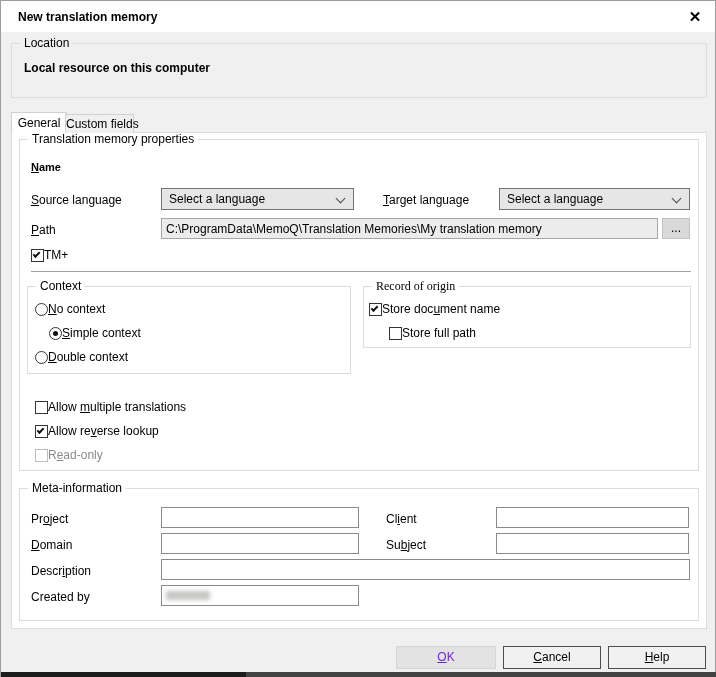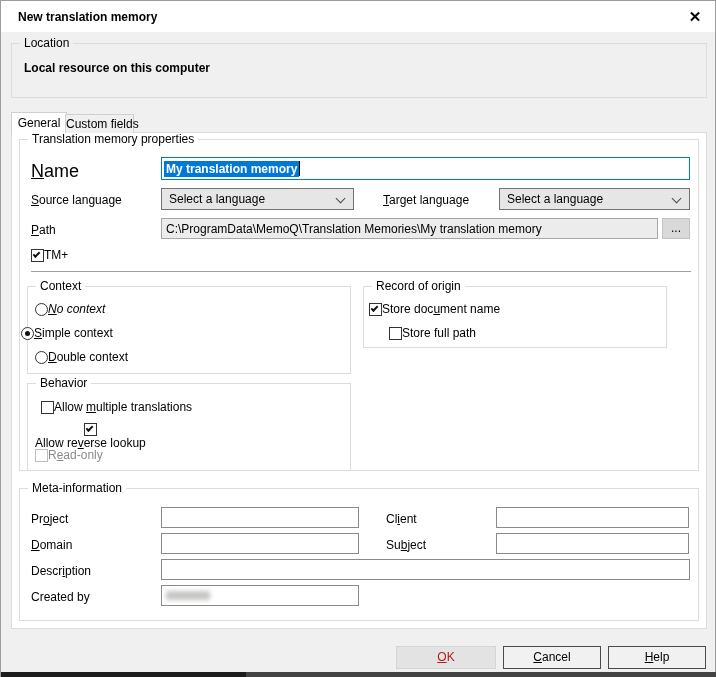--- a/index.html
+++ b/index.html
@@ -23,26 +23,26 @@
   .gb-location { left:10px; top:42px; width:696px; height:55px; }
   .loc-value { position:absolute; left:12px; top:17px; font-weight:bold; font-size:12px; }
   
   .tab-page { position:absolute; left:10px; top:131px; width:696px; height:497px;
               background:#ffffff; border:1px solid #dcdcdc; }
   .tab { position:absolute; text-align:center; border:1px solid #d0d0d0; border-bottom:none; white-space:nowrap; }
   .tab.active { left:10px; top:111px; width:56px; height:21px; line-height:20px; background:#ffffff; }
   .tab.inactive { left:64px; top:113px; width:69px; height:19px; line-height:18px; background:#f0f0f0; }
   .gb-props { left:18px; top:138px; width:680px; height:332px; border-color:#dcdcdc;padding-left:16px; }
   .gb-context { left:26px; top:285px; width:324px; height:88px; }
-  .gb-record { left:362px; top:285px; width:304px; height:62px; }
+  .gb-record { left:362px; top:285px; width:328px; height:62px;font-family:Liberation Serif, serif; }
   .gb-behavior { left:26px; top:382px; width:324px; height:88px; }
   .gb-meta { left:18px; top:487px; width:680px; height:133px; }
   
   .lbl { position:absolute; white-space:nowrap; }
-  .lbl-name { left:30px; top:160px; font-weight:normal; font-size:18px; }
+  .lbl-name { left:30px; top:160px; font-weight:bold; font-size:11px; }
   .lbl-src { left:30px; top:192px; }
   .lbl-tgt { left:382px; top:192px; }
   .lbl-path { left:30px; top:222px; }
   .lbl-project { left:30px; top:511px; }
   .lbl-client { left:385px; top:511px; }
   .lbl-domain { left:30px; top:537px; }
   .lbl-subject { left:385px; top:537px; }
   .lbl-desc { left:30px; top:563px; }
   .lbl-created { left:30px; top:589px; }
   
@@ -62,27 +62,27 @@
   
   .path-field { position:absolute; left:160px; top:217px; width:497px; height:21px;
                 background:#ececec; border:1px solid #a6a6a6; display:flex; align-items:center;
                 padding:0 4px; white-space:nowrap; overflow:hidden; }
   .browse-btn { position:absolute; left:661px; top:217px; width:28px; height:21px;
                 background:#d9d9d9; border:1px solid #c2c2c2; text-align:center; line-height:18px; }
   .separator { position:absolute; left:30px; top:270px; width:660px; height:1px; background:#a0a0a0; }
   
   .row { position:absolute; display:flex; align-items:center; gap:0; height:16px; white-space:nowrap; }
   .row-tmplus { left:30px; top:246px; }
-  .row-noctx { left:34px; top:300px;font-style:italic; }
-  .row-simplectx { left:20px; top:324px; }
+  .row-noctx { left:34px; top:300px; }
+  .row-simplectx { left:48px; top:324px; }
   .row-doublectx { left:34px; top:348px; }
   .row-storedoc { left:368px; top:300px; }
   .row-storepath { left:388px; top:324px; }
-  .row-multi { left:40px; top:398px;justify-content:flex-end; }
-  .row-reverse { left:34px; top:422px;flex-direction:column; }
+  .row-multi { left:34px; top:398px;justify-content:flex-end; }
+  .row-reverse { left:34px; top:422px; }
   .row-readonly { left:34px; top:446px; }
   .check { position:relative; width:13px; height:13px; background:#fff; border:1px solid #333; flex:0 0 auto; }
   .check .mark { position:absolute; left:1px; top:2px; width:7px; height:4px;
                  border-left:2px solid #111; border-bottom:2px solid #111; transform:rotate(-45deg); }
   .radio { position:relative; width:13px; height:13px; background:#fff; border:1px solid #333;
            border-radius:50%; flex:0 0 auto; }
   .radio .dot { position:absolute; left:3px; top:3px; width:5px; height:5px; background:#111; border-radius:50%; }
   .row.disabled .check { border-color:#bdbdbd; }
   .row.disabled .rowlbl { color:#8b8b8b; }
   
@@ -90,21 +90,21 @@
          display:flex; align-items:center; padding:0 4px; overflow:hidden; }
   .inp-project { left:160px; top:506px; width:198px; }
   .inp-client  { left:495px; top:506px; width:193px; }
   .inp-domain  { left:160px; top:532px; width:198px; }
   .inp-subject { left:495px; top:532px; width:193px; }
   .inp-desc    { left:160px; top:558px; width:529px; }
   .inp-created { left:160px; top:584px; width:198px; }
   .redacted { width:44px; height:9px; background:#c6c6c4; filter:blur(2px); border-radius:1px; }
   
   .btn { position:absolute; top:645px; height:23px; text-align:center; line-height:21px; }
-  .btn-ok { left:395px; width:100px; background:#e3e3e3; color:#b91c1c; border:1px solid #d5d5d5; }
+  .btn-ok { left:395px; width:100px; background:#e3e3e3; color:#6d28d9; border:1px solid #d5d5d5; }
   .btn-cancel { left:502px; width:98px; background:#f1f1f1; border:1px solid #4c4c4c; }
   .btn-help { left:607px; width:98px; background:#f1f1f1; border:1px solid #4c4c4c; }
   
   .strip { position:absolute; top:671px; height:6px; }
   .strip-left { left:0; width:245px; background:#1c1c1c; }
   .strip-right { left:245px; width:471px; background:#434343; }
   u { text-decoration:underline; }
 </style>
 </head>
 <body>
@@ -125,24 +125,20 @@
 
   <div class="tab-page"></div>
   <div class="tab active">General</div>
   <div class="tab inactive">Custom fields</div>
 
   <div class="groupbox gb-props">
     <span class="legend on-white">Translation memory properties</span>
   </div>
 
   <span class="lbl lbl-name"><u>N</u>ame</span>
-  <div class="name-input">
-    <span class="sel-text">My translation memory</span>
-    <span class="caret"></span>
-  </div>
 
   <span class="lbl lbl-src"><u>S</u>ource language</span>
   <div class="combo combo-src">
     <span>Select a language</span>
     <span class="chev"></span>
   </div>
 
   <span class="lbl lbl-tgt"><u>T</u>arget language</span>
   <div class="combo combo-tgt">
     <span>Select a language</span>
@@ -189,23 +185,20 @@
     <span class="check">
         <span class="mark"></span>
       </span>
     <span class="rowlbl">Store doc<u>u</u>ment name</span>
   </div>
   <div class="row row-storepath">
     <span class="check"></span>
     <span class="rowlbl">Store full path</span>
   </div>
 
-  <div class="groupbox gb-behavior">
-    <span class="legend on-white">Behavior</span>
-  </div>
   <div class="row row-multi">
     <span class="check"></span>
     <span class="rowlbl">Allow <u>m</u>ultiple translations</span>
   </div>
   <div class="row row-reverse">
     <span class="check">
         <span class="mark"></span>
       </span>
     <span class="rowlbl">Allow re<u>v</u>erse lookup</span>
   </div>

